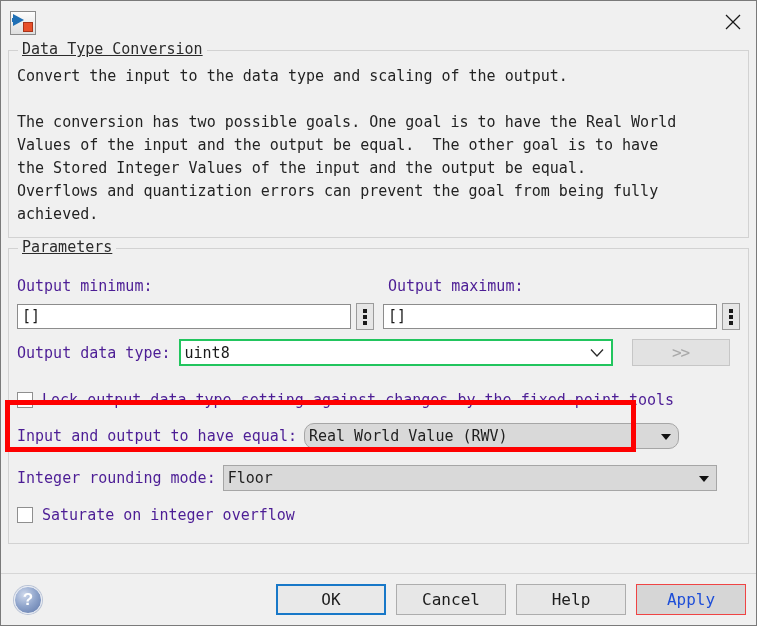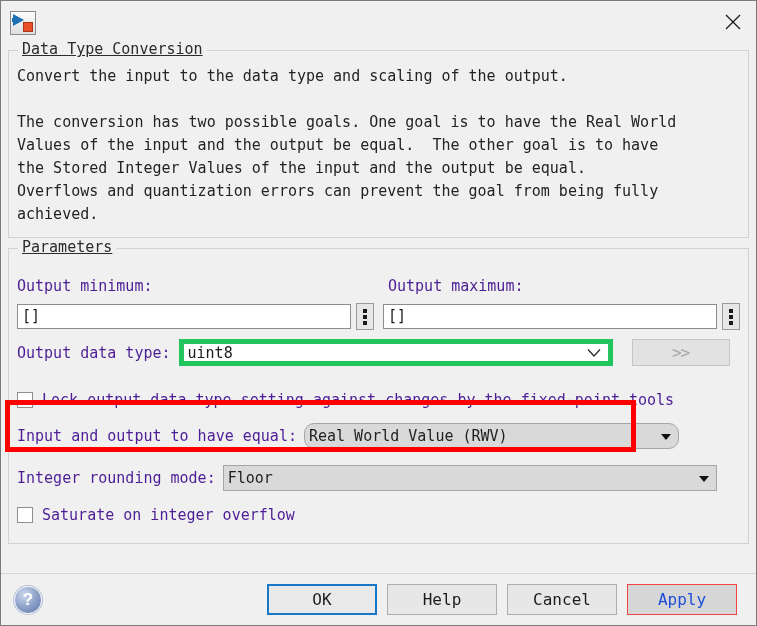--- a/index.html
+++ b/index.html
@@ -179,21 +179,21 @@
     margin-top: 8px;
     display: flex;
     align-items: center;
     height: 29px;
   }
   #odt-label { margin-right: 8px; }
   #odt-combo {
     width: 434px; height: 27px;
     box-sizing: border-box;
     background: #ffffff;
-    border: 5px solid #22c55e;
+    border: 2px solid #22c55e;
     display: flex;
     align-items: center;
     padding: 0 4px;
     position: relative;
   }
   #odt-value { font-size: 15px; color: #1a1a1a; white-space: nowrap; }
   #odt-chevron {
     position: absolute;
     right: 7px; top: 50%;
     transform: translateY(-50%);
@@ -291,21 +291,21 @@
     align-items: center;
     justify-content: center;
     color: #ffffff;
     font-family: "Liberation Sans", "DejaVu Sans", sans-serif;
     font-weight: bold;
     font-size: 17px;
     box-sizing: border-box;
   }
   #buttons {
     position: absolute;
-    right: 19px;
+    right: 10px;
     display: flex;
     gap: 10px;
     align-items: flex-start;
   }
   .btn {
     width: 110px; height: 31px;
     box-sizing: border-box;
     background: #e7e7e7;
     border: 1px solid #adadad;
     display: flex;
@@ -424,18 +424,18 @@
       </div>
     </div>
 
     <div id="red-box"></div>
   </div>
 
   <div id="footer">
     <div id="help-icon">?</div>
     <div id="buttons">
       <div class="btn primary">OK</div>
+      <div class="btn">Cancel</div>
       <div class="btn">Help</div>
-      <div class="btn">Cancel</div>
       <div class="btn disabled">Apply</div>
     </div>
   </div>
 </div>
 
 </body></html>

